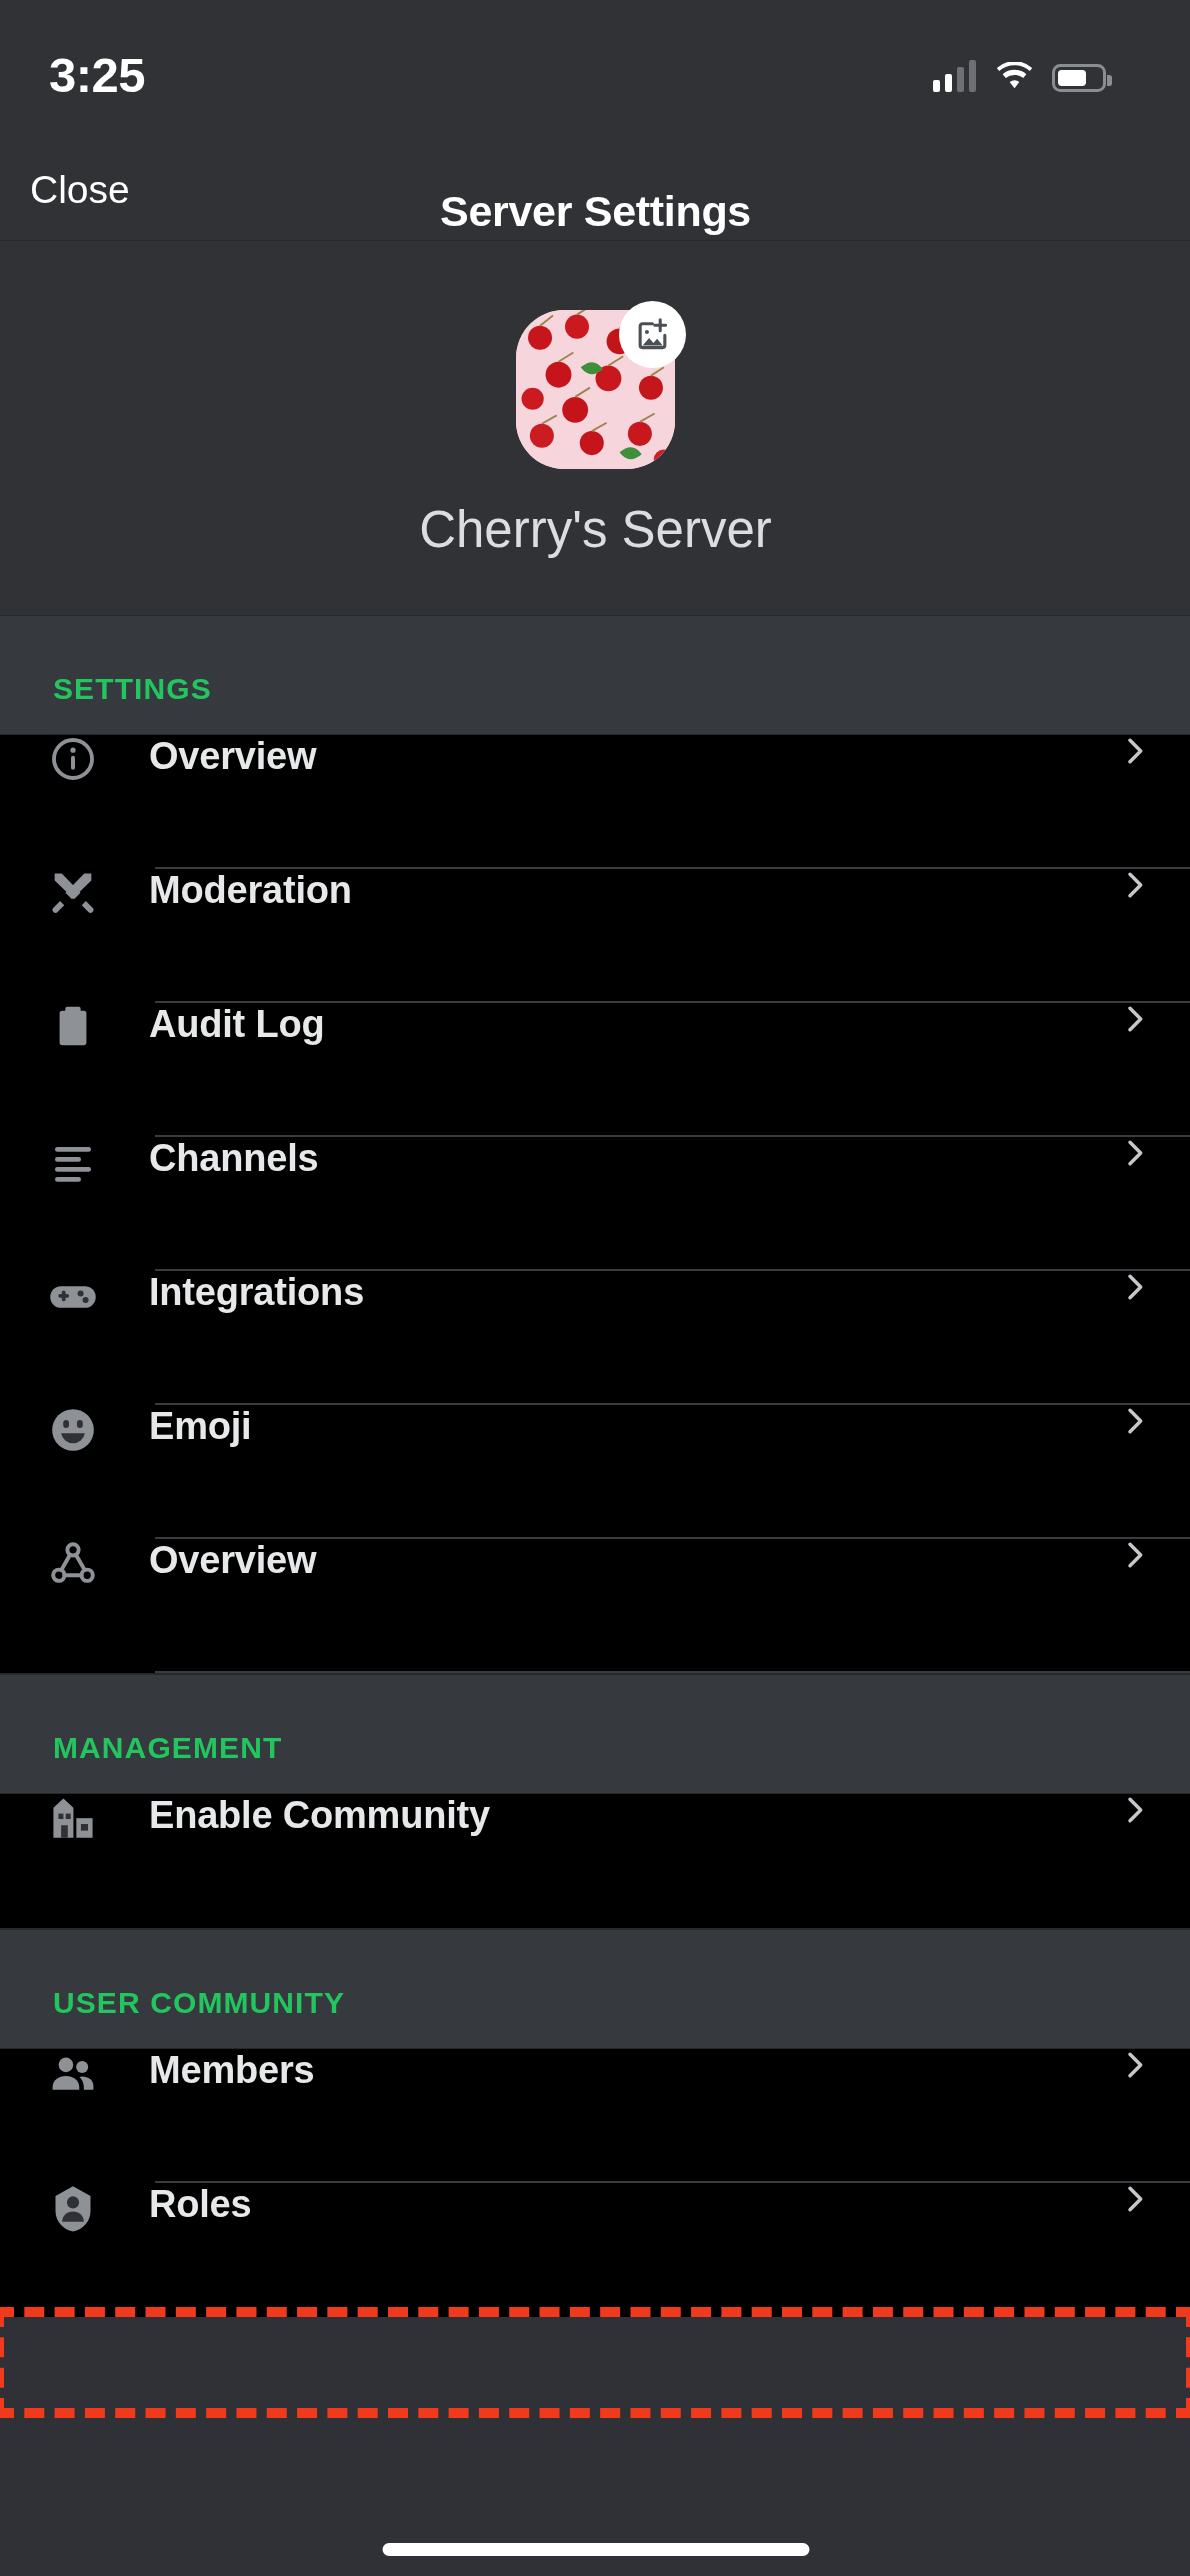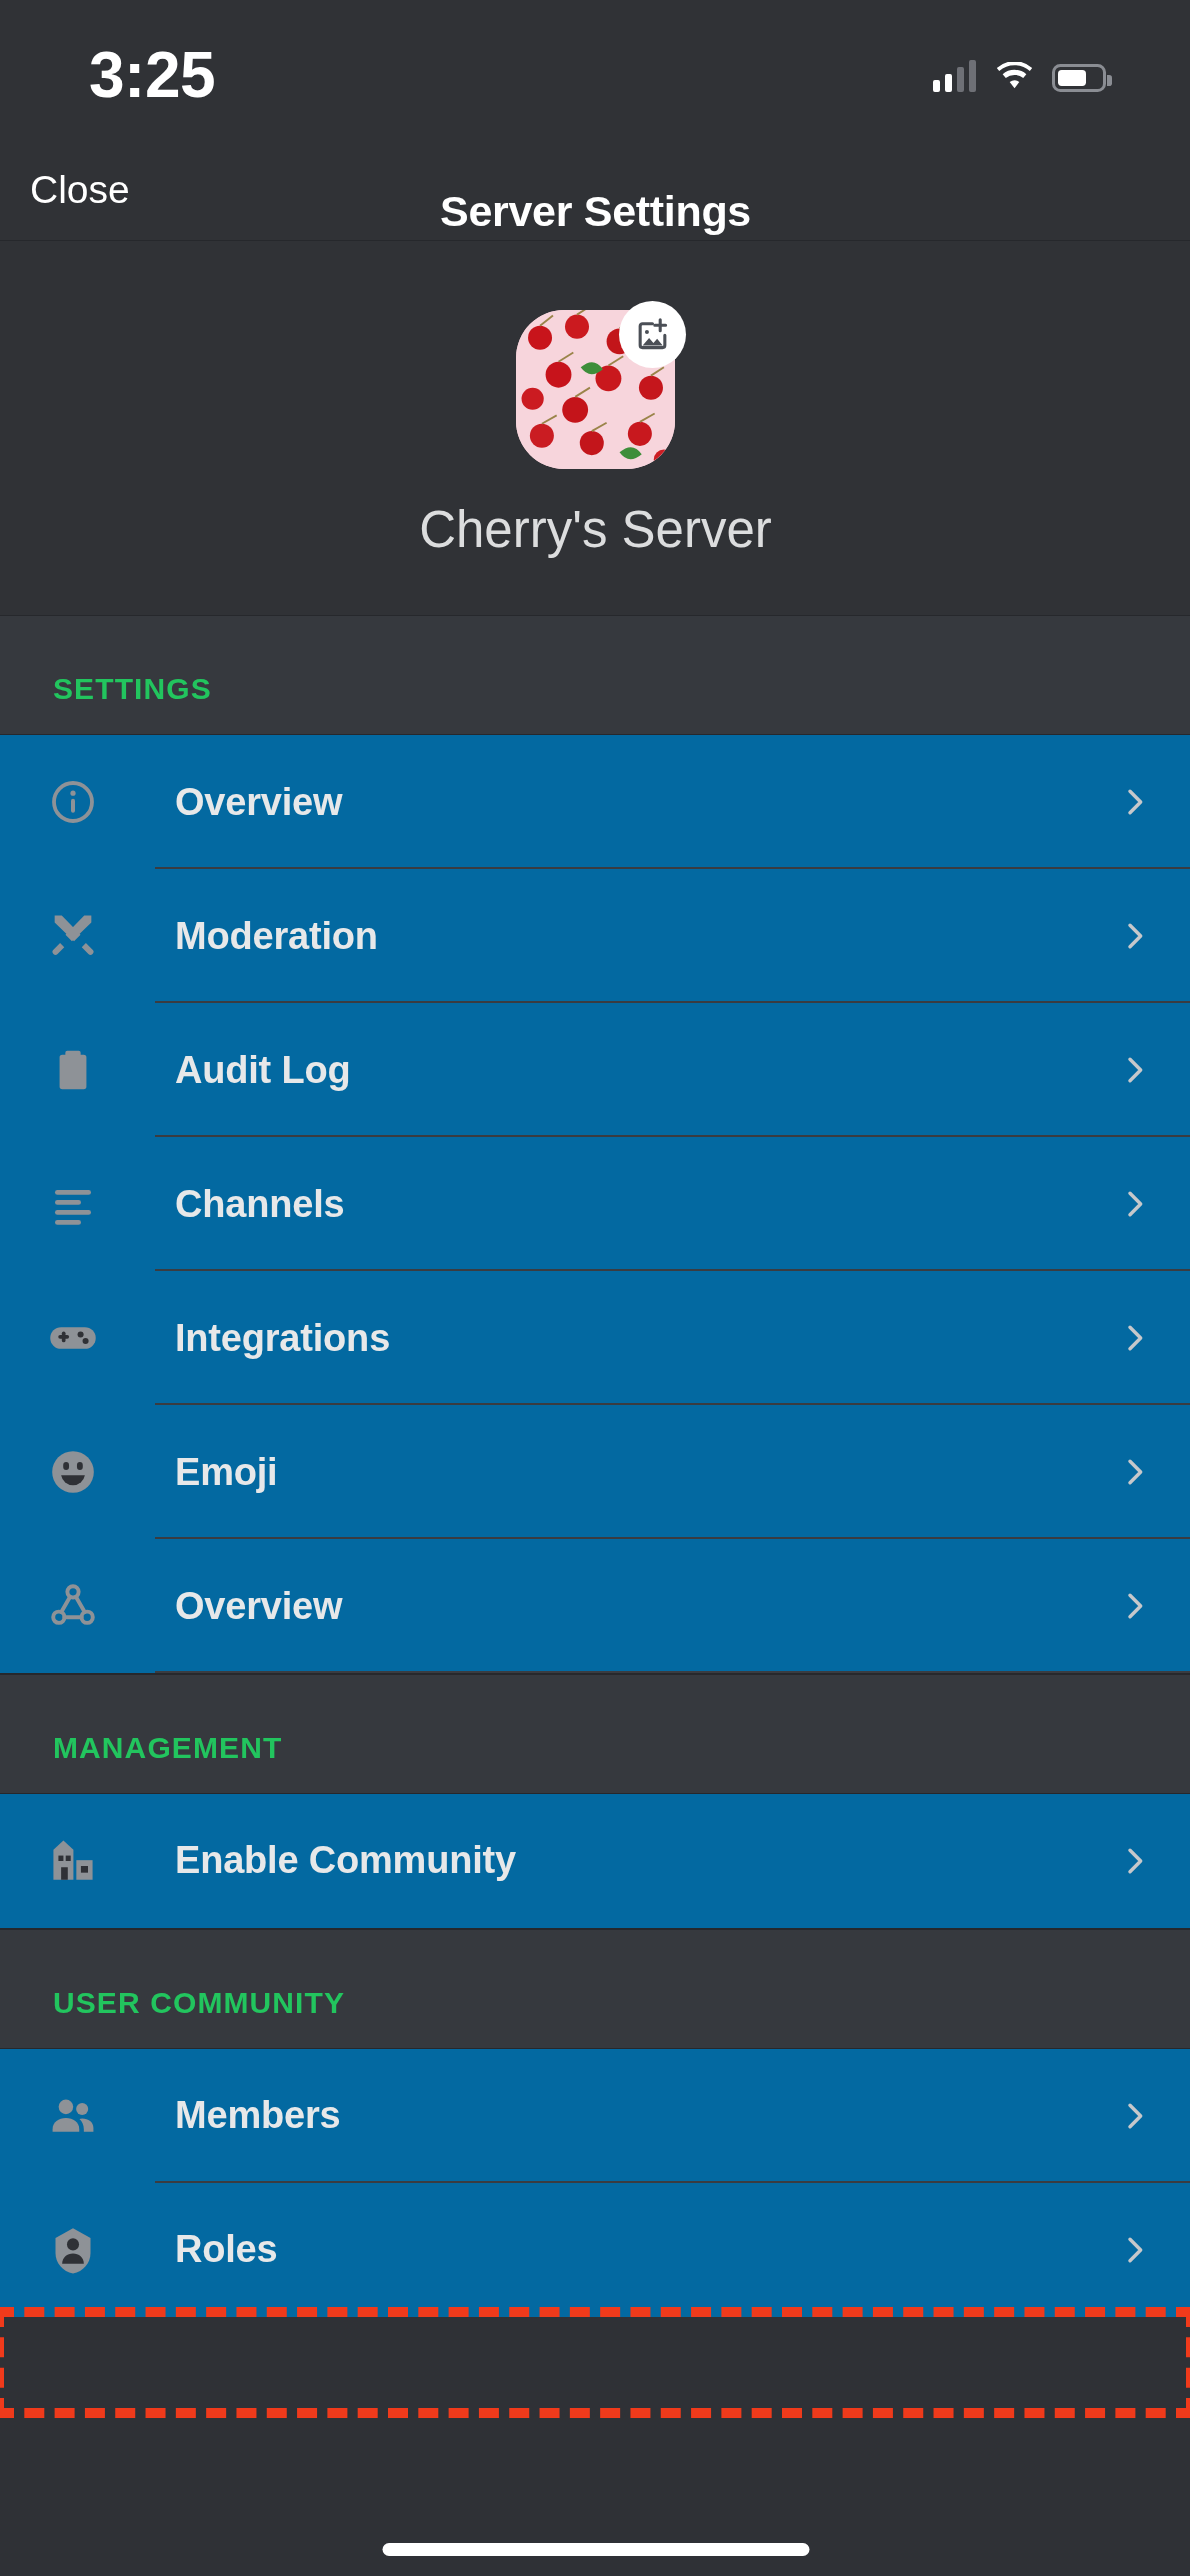--- a/index.html
+++ b/index.html
@@ -11,22 +11,22 @@
   }
   .phone { position:relative; width:1191px; height:2576px; background:#2F3136; }
 
   
   .statusbar {
     height:139px; background:#303236;
     display:flex; align-items:center; justify-content:space-between;
     padding:0 85px 0 0; position:relative;
   }
   .sb-time {
-    color:#FFFFFF; font-size:64px; font-weight:700;
-    letter-spacing:-0.5px; margin-left:89px; margin-top:11px;
+    color:#FFFFFF; font-size:49px; font-weight:700;
+    letter-spacing:-0.5px; margin-left:49px; margin-top:11px;
   }
   .sb-right { display:flex; align-items:flex-end; gap:18.5px; margin-top:13px; }
   .bars { display:flex; align-items:flex-end; gap:4.6px; height:32px; }
   .bars i { display:block; width:7.4px; border-radius:1.9px; background:#FFFFFF; }
   .bars i:nth-child(1){ height:12px; }
   .bars i:nth-child(2){ height:18.5px; }
   .bars i:nth-child(3){ height:25px; background:#6E7076; }
   .bars i:nth-child(4){ height:32px; background:#6E7076; }
   .wifi { width:39px; height:30px; }
   .batt { position:relative; width:54px; height:28px;
@@ -71,22 +71,22 @@
   }
 
   
   .section-header {
     background:#36393E; padding:56px 0 28px 53px;
     color:#22c55e; font-size:30px; font-weight:600;
     letter-spacing:1.1px; border-bottom:1.9px solid #26282C;
   }
   .group { background:#2F3136; }
   .row {
-    position:relative; height:134px; display:flex; align-items:center;
-    padding:0 41px; background:#0369a1;gap:26px;
+    position:relative; height:134px; display:flex; align-items:flex-start;
+    padding:0 41px; background:#000000;
   }
   .row .ic {
     width:63px; min-width:63px; display:flex; align-items:center; justify-content:center;
     color:#8E9297;
   }
   .row .label {
     flex:1; margin-left:45px; color:#E7E8E9;
     font-size:38px; font-weight:700; letter-spacing:-0.2px;
   }
   .chev { width:32px; height:32px; color:#C6C8CB; }

